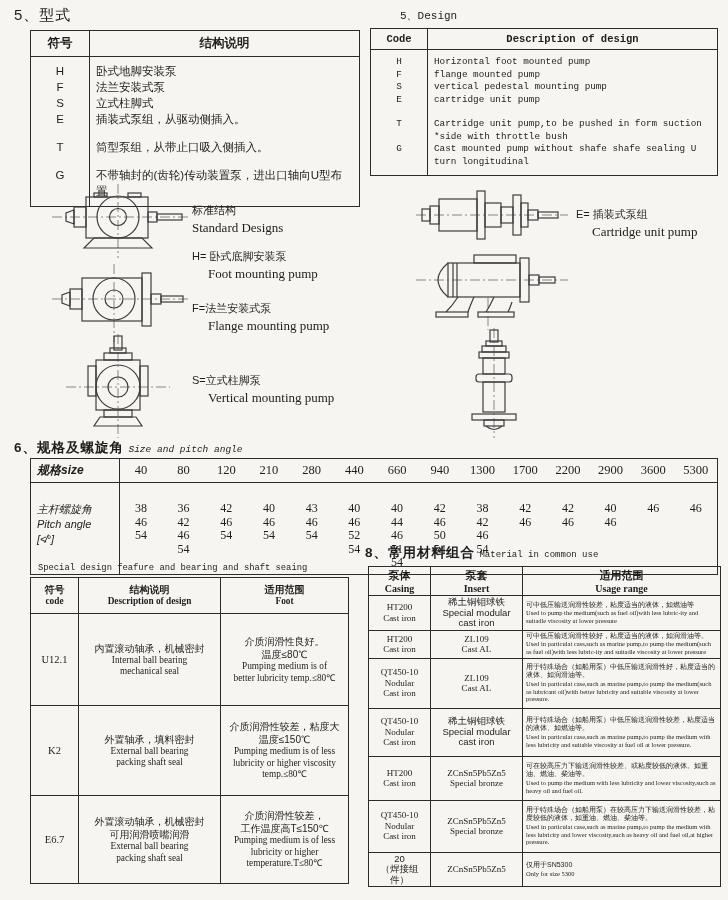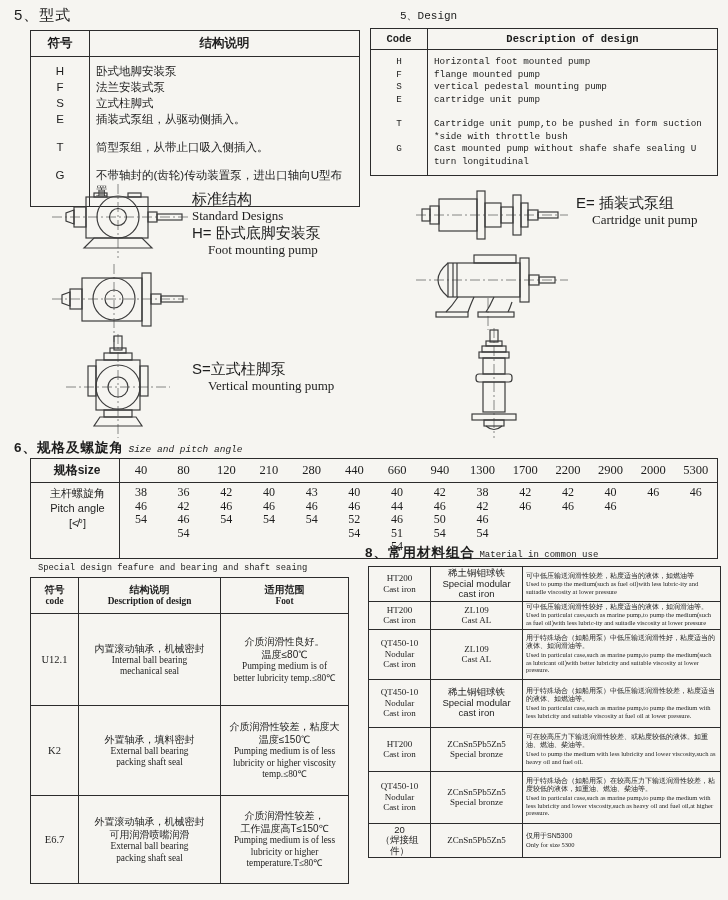--- a/index.html
+++ b/index.html
@@ -21,31 +21,31 @@
   .t5en{width:348px;font-family:"Liberation Mono",monospace;font-size:9.3px;}
   .t5en th{font-size:10.5px;}
   .t5en td{line-height:12.5px;white-space:pre-line;}
   .padtop td{padding-top:6px;}
   .gaprow td{padding-top:12px;}
   .lastrow td{padding-bottom:7px;}
   
   svg .ol{fill:none;stroke:#3c3c3c;stroke-width:1.2;}
   svg .cl{fill:none;stroke:#6a6a6a;stroke-width:0.8;stroke-dasharray:10 3 2 3;}
   .dlbl{line-height:17px;}
-  .l-cn{font-size:15px;}
+  .l-cn{font-size:11px;margin-top:12px;}
   .l-en{font-family:"Liberation Serif",serif;font-size:13px;}
   .ind{padding-left:16px;}
   
   .t6{border:1.5px solid #2c2c2c;table-layout:fixed;width:688px;}
   .t6 th{border-bottom:1.2px solid #2c2c2c;padding:3px 2px;font-weight:normal;}
-  .t6 .lblcol{border-right:1.2px solid #2c2c2c;width:80px;text-align:center;padding-left:6px;}
+  .t6 .lblcol{border-right:1.2px solid #2c2c2c;width:80px;text-align:left;padding-left:6px;font-style:italic;}
   .t6 th.szc{font-family:"Liberation Serif",serif;font-size:12.5px;text-align:center;}
   .t6 th.lblcol{font-weight:bold;font-size:12px;}
   .t6 td{vertical-align:top;text-align:center;font-family:"Liberation Serif",serif;
-         font-size:12px;line-height:13.5px;white-space:pre-line;padding-top:3px;padding-bottom:4px;}
+         font-size:12px;line-height:13.5px;white-space:pre-line;padding-top:19px;padding-bottom:4px;}
   .t6 td.lblcol{font-family:"Liberation Sans",sans-serif;font-size:11px;line-height:15px;}
   
   .t7{border:1.5px solid #2c2c2c;table-layout:fixed;width:318px;}
   .t7 th,.t7 td{border:1px solid #2c2c2c;text-align:center;vertical-align:middle;padding:2px 3px;}
   .t7 .cn{font-size:10px;line-height:13px;white-space:pre-line;}
   .t7 .en{font-family:"Liberation Serif",serif;font-size:9.3px;line-height:11.5px;white-space:pre-line;}
   .t7 .code{font-family:"Liberation Serif",serif;font-size:10.5px;}
   
   .t8{border:1.5px solid #2c2c2c;table-layout:fixed;width:352px;}
   .t8 th,.t8 td{border:1px solid #2c2c2c;vertical-align:middle;padding:1px 3px;}
@@ -160,20 +160,24 @@
       <line class="cl" x1="62" y1="2" x2="62" y2="80"></line>
     <rect class="ol" x="30" y="16" width="60" height="43"></rect>
     <circle class="ol" cx="62" cy="37" r="21"></circle>
       <circle class="ol" cx="62" cy="37" r="9"></circle>
     <rect class="ol" x="18" y="27" width="12" height="20"></rect>
       <path class="ol" d="M18,30 L10,33 L10,41 L18,44 Z"></path>
     <rect class="ol" x="90" y="11" width="9" height="53"></rect>
     <rect class="ol" x="99" y="32" width="10" height="10"></rect>
       <rect class="ol" x="109" y="34" width="22" height="6"></rect>
   </svg>
+  <div class="abs dlbl" style="left:192px;top:288px;">
+    <div class="l-cn">F=法兰安装式泵</div>
+    <div class="l-en ind">Flange mounting pump</div>
+  </div>
 
   <svg class="abs" style="left:62px;top:334px;" width="112" height="104" viewBox="0 0 112 104">
     <line class="cl" x1="56" y1="0" x2="56" y2="104"></line>
       <line class="cl" x1="4" y1="53" x2="108" y2="53"></line>
     <rect class="ol" x="52" y="2" width="8" height="14"></rect>
       <rect class="ol" x="48" y="14" width="16" height="5"></rect>
     <rect class="ol" x="42" y="19" width="28" height="7"></rect>
     <rect class="ol" x="34" y="26" width="44" height="50"></rect>
     <circle class="ol" cx="56" cy="53" r="22"></circle>
       <circle class="ol" cx="56" cy="53" r="10"></circle>
@@ -251,21 +255,21 @@
       <th class="szc">120</th>
       <th class="szc">210</th>
       <th class="szc">280</th>
       <th class="szc">440</th>
       <th class="szc">660</th>
       <th class="szc">940</th>
       <th class="szc">1300</th>
       <th class="szc">1700</th>
       <th class="szc">2200</th>
       <th class="szc">2900</th>
-      <th class="szc">2000</th>
+      <th class="szc">3600</th>
       <th class="szc">5300</th>
     </tr>
     <tr>
       <td class="lblcol">主杆螺旋角
 Pitch angle
 [≮°]</td>
       <td>38
 46
 54</td>
       <td>36
@@ -384,20 +388,34 @@
     <span class="hd-cn-sm">8、常用材料组合</span>
     <span class="mono" style="font-size:9px;">Material in common use</span>
   </div>
   <table class="t8 abs" style="left:368px;top:566px;">
     <colgroup>
         <col style="width:62px;">
         <col style="width:92px;">
         <col style="width:198px;">
       </colgroup>
     <tbody>
+        <tr style="height:28px;">
+      <th>
+        <div class="cn">泵体</div>
+        <div class="en">Casing</div>
+      </th>
+      <th>
+        <div class="cn">泵套</div>
+        <div class="en">Insert</div>
+      </th>
+      <th>
+        <div class="cn">适用范围</div>
+        <div class="en">Usage range</div>
+      </th>
+    </tr>
     <tr style="height:32px;">
       <td class="cell">HT200
 Cast iron</td>
       <td class="cell cjk">稀土铜钼球铁
 Special modular
 cast iron</td>
       <td>
         <div class="u-cn">可中低压输送润滑性较差，粘度适当的液体，如燃油等</div>
         <div class="u-en">Used to pump the medium(such as fuel oil)with less lubric-ity and suitadle viscosity at lower pressure</div>
       </td>

